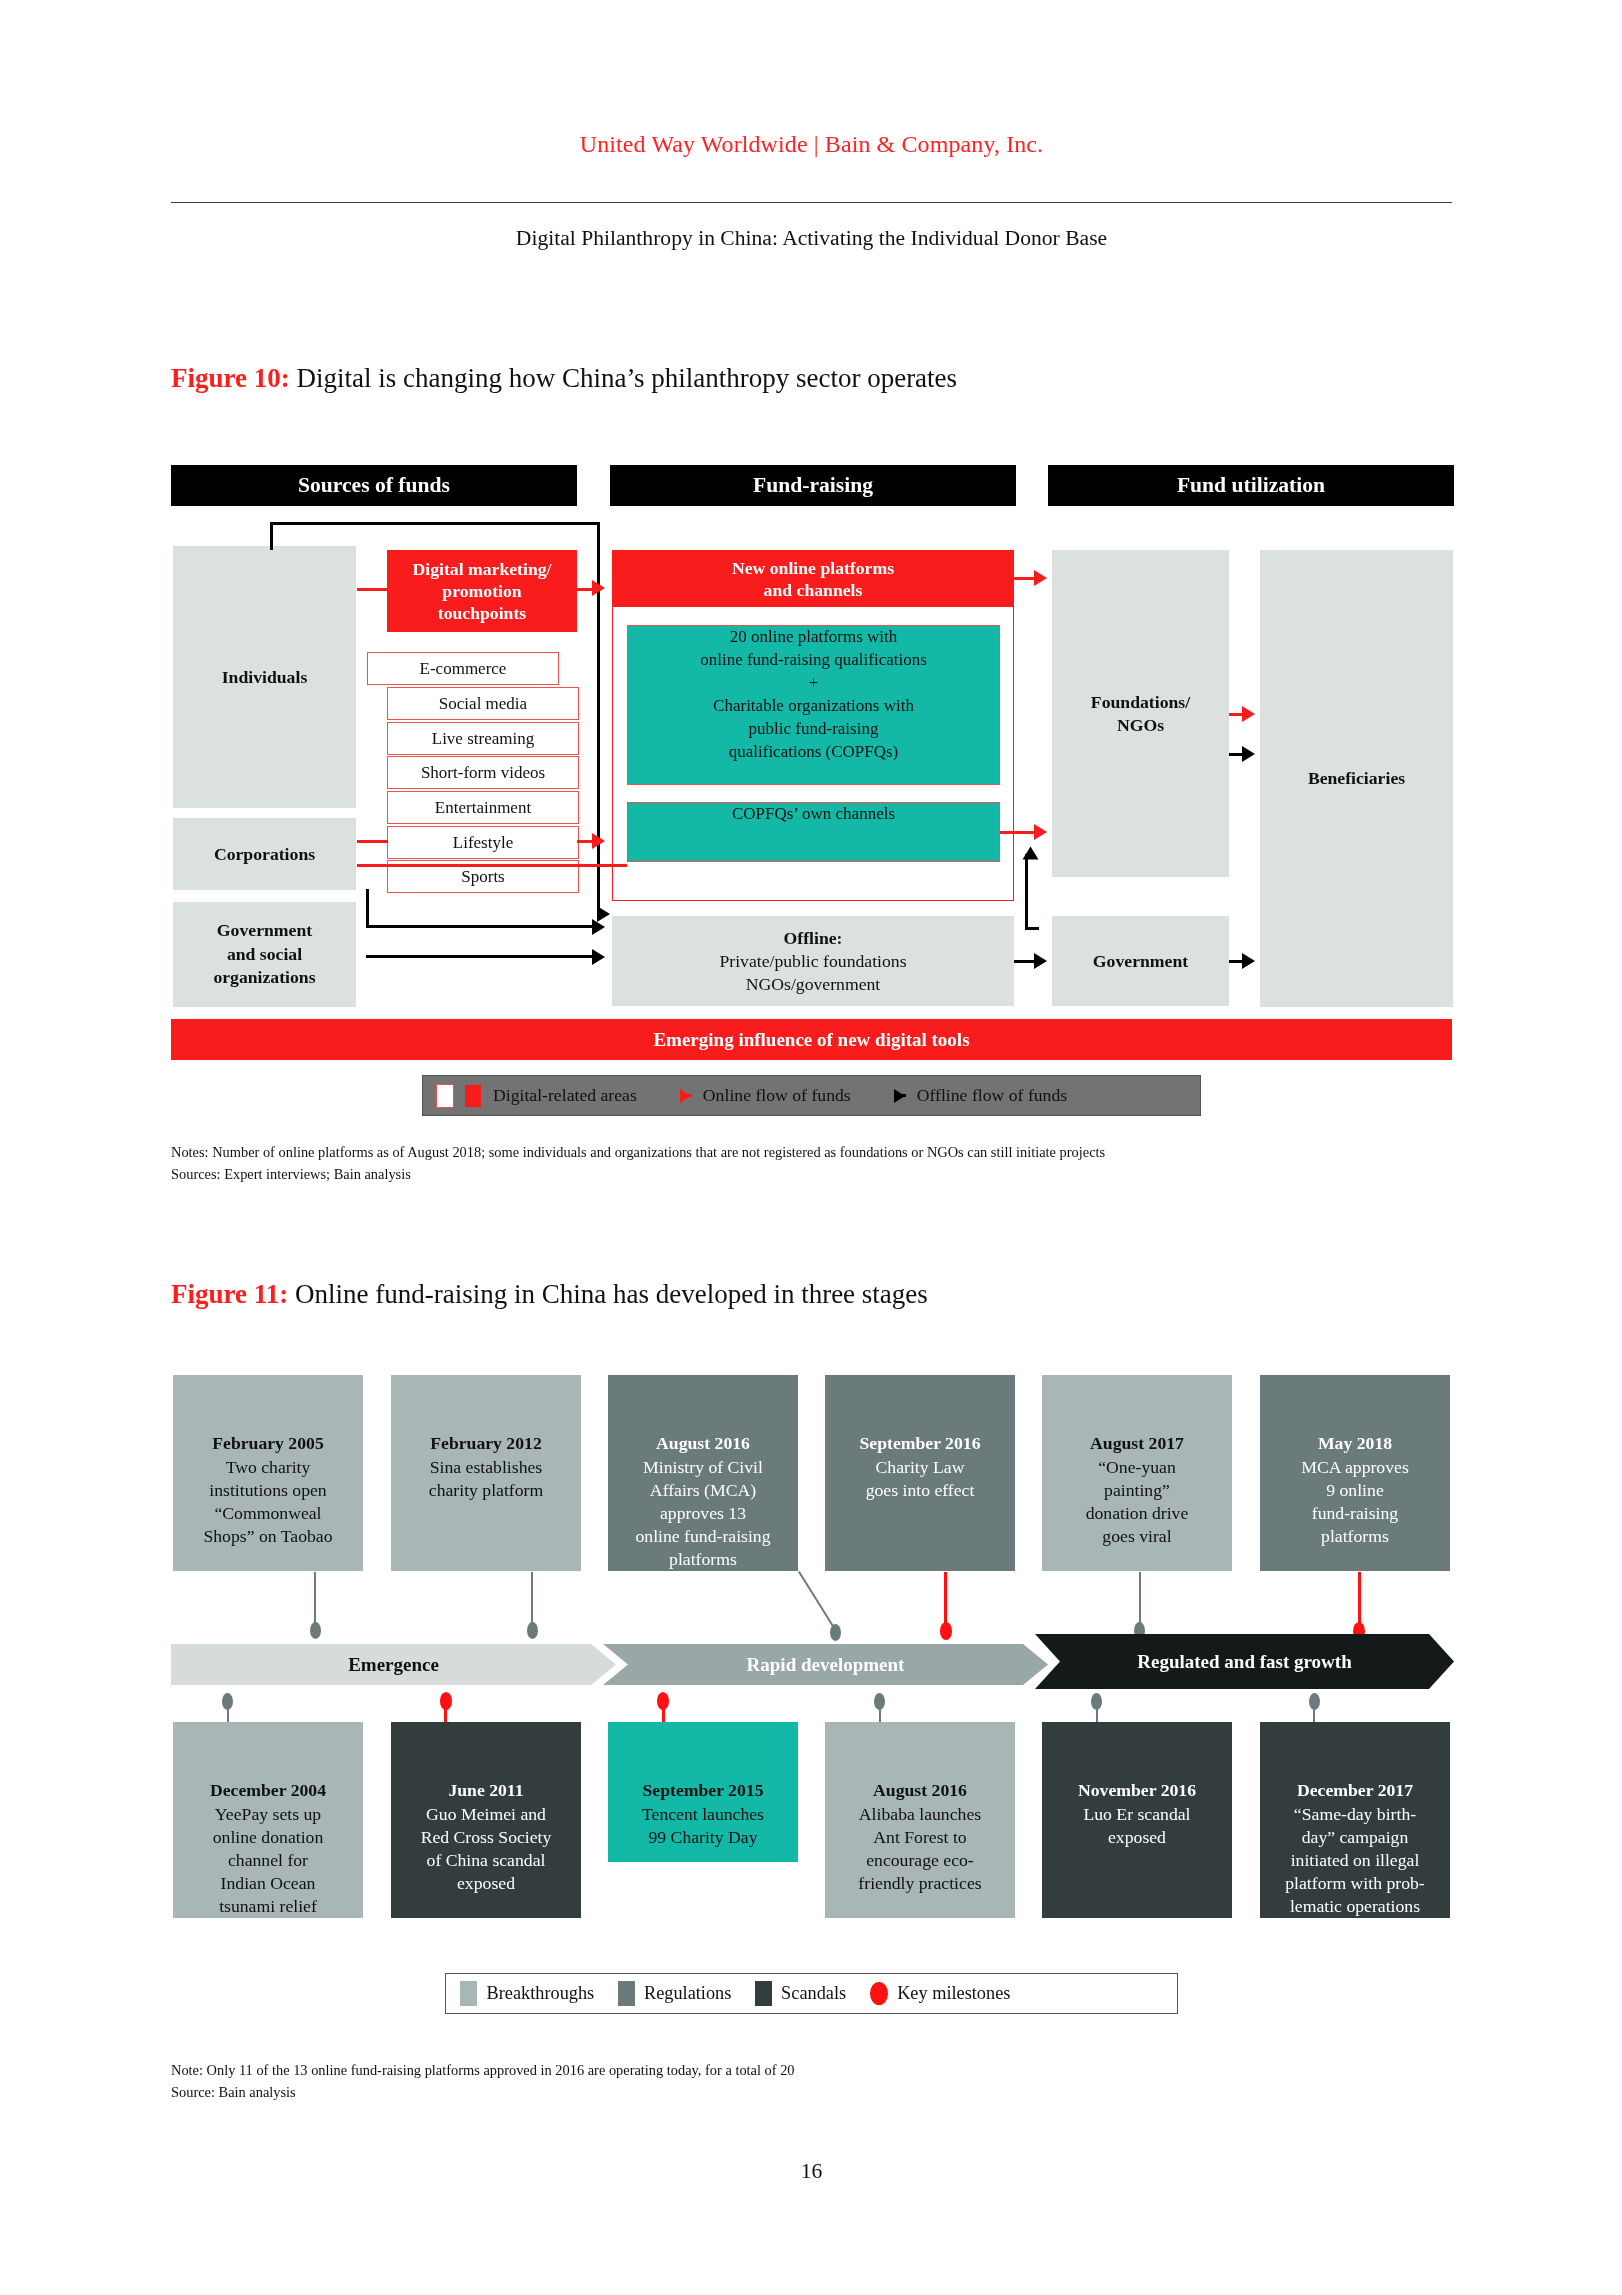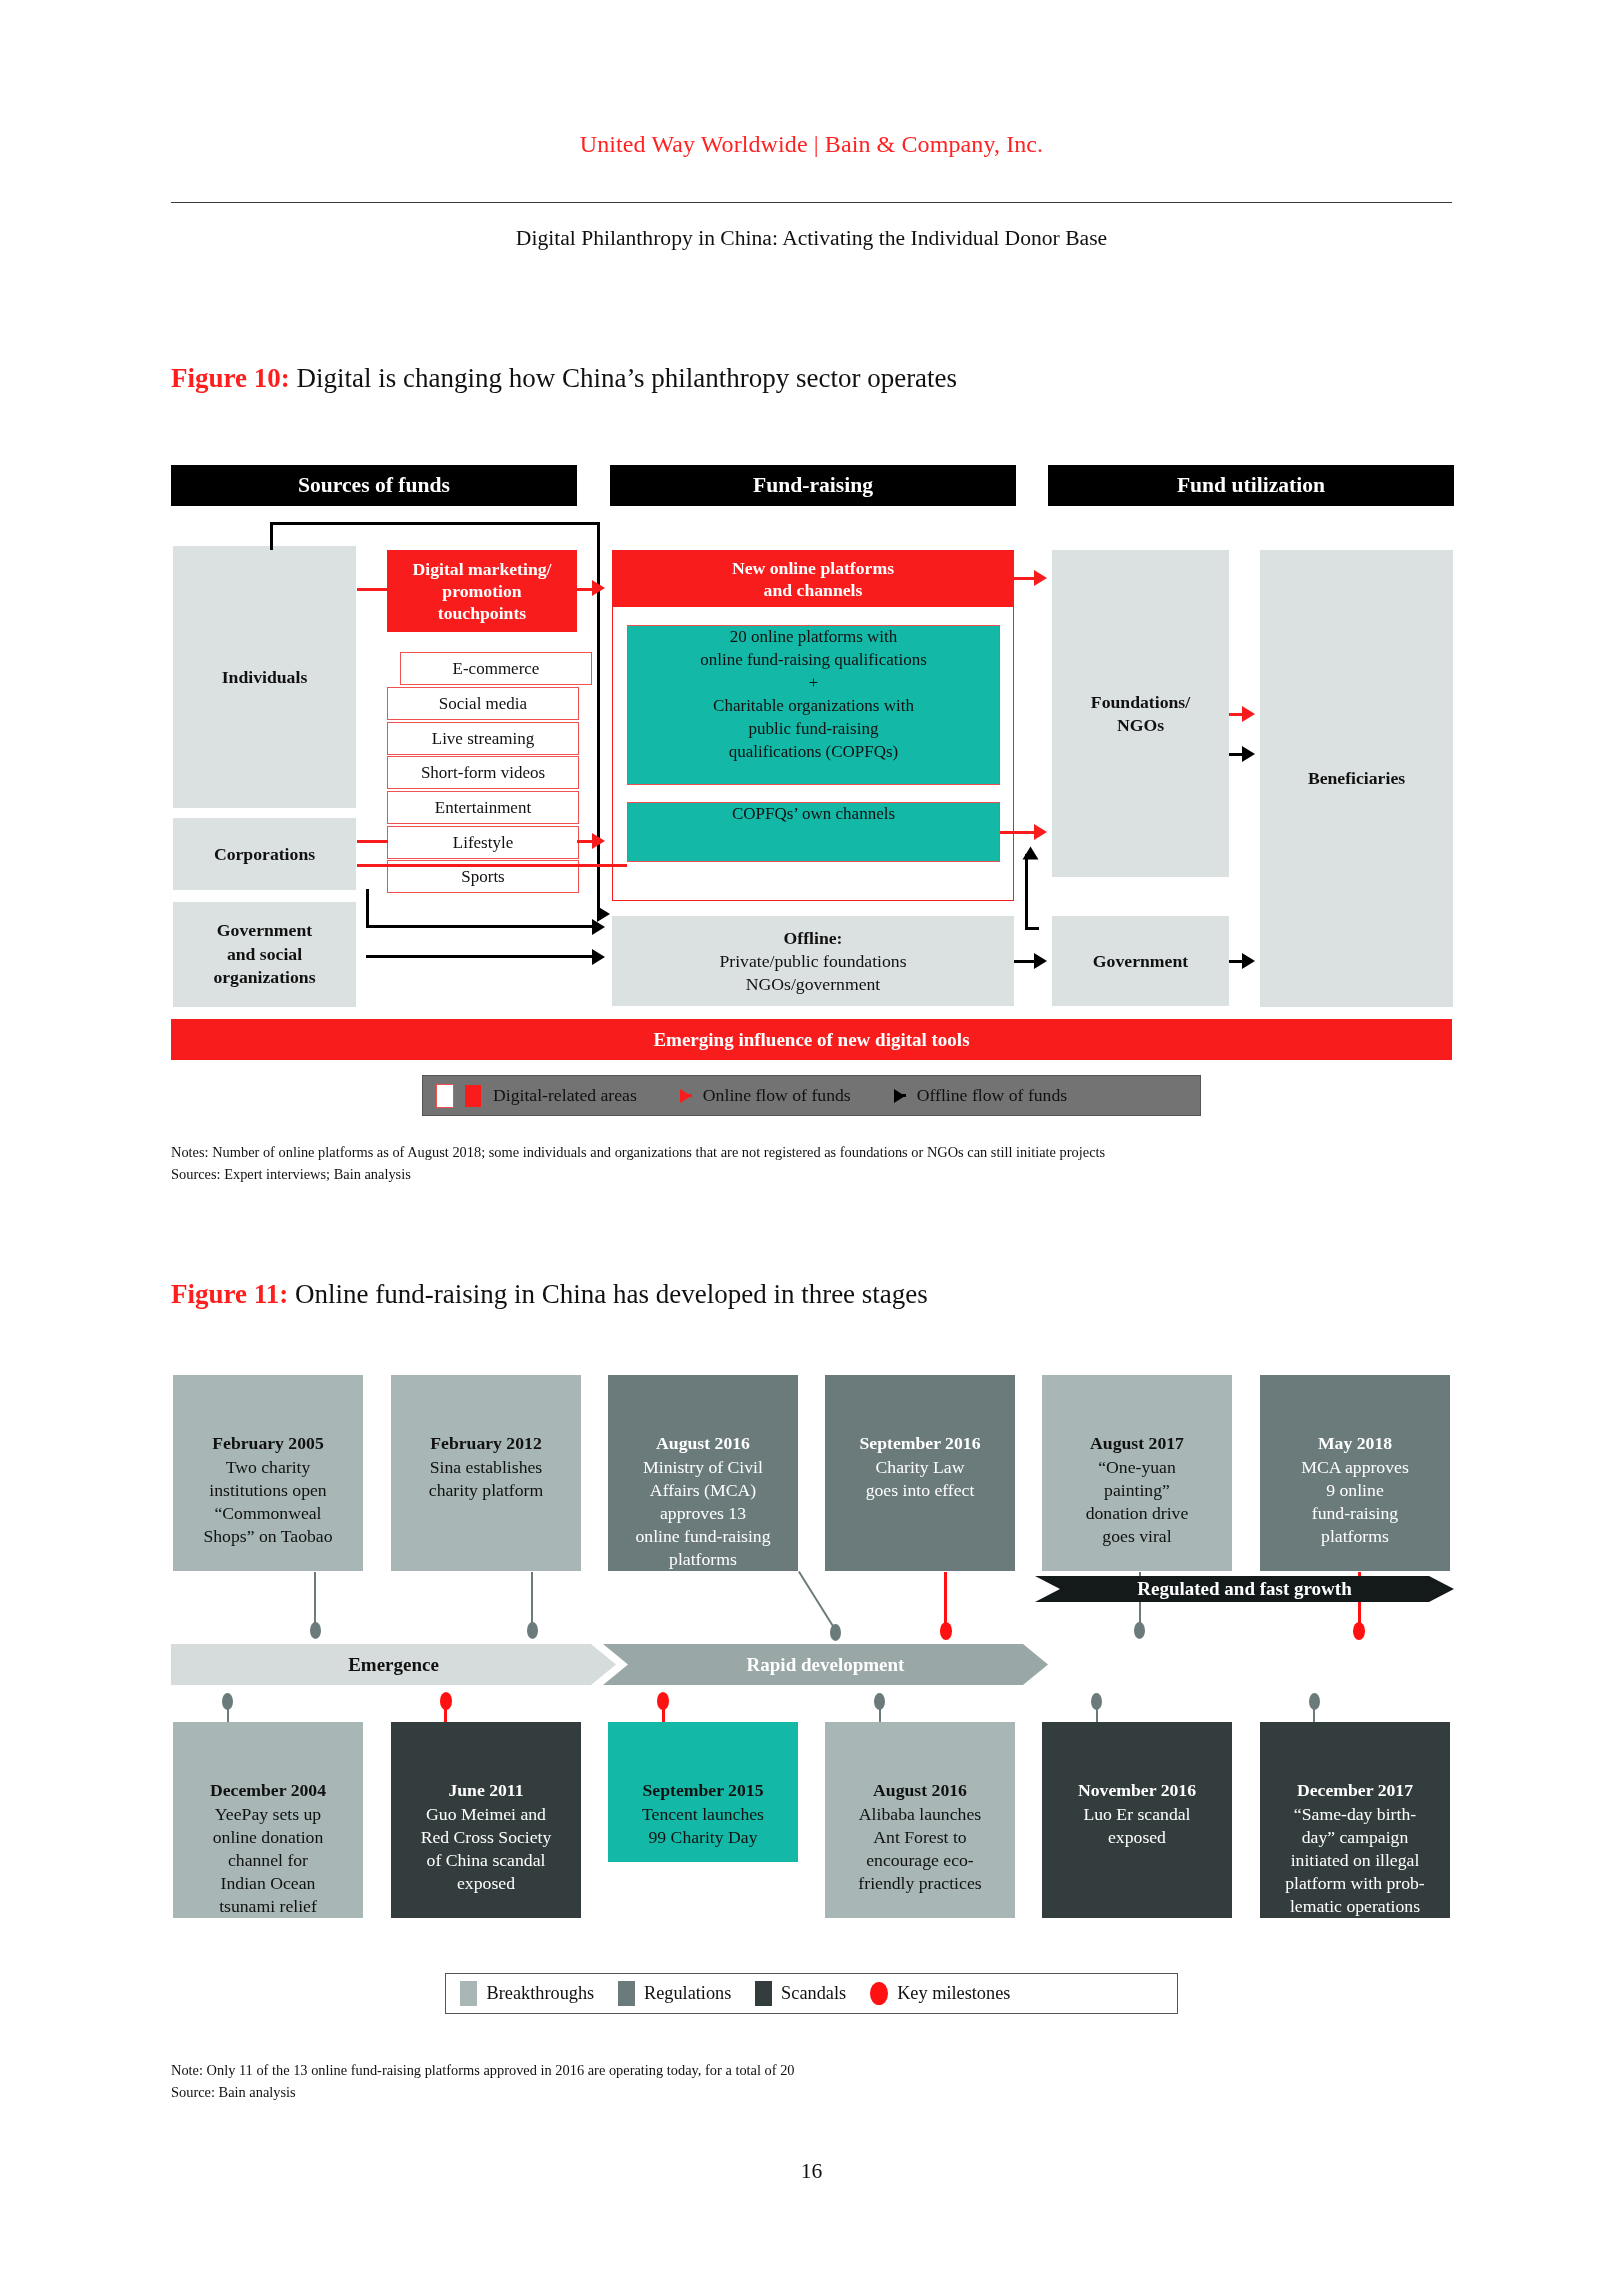--- a/index.html
+++ b/index.html
@@ -140,21 +140,21 @@
 
   <div class="graybox" style="left:173px;top:546px;width:183px;height:262px;">Individuals</div>
   <div class="graybox" style="left:173px;top:818px;width:183px;height:72px;">Corporations</div>
   <div class="graybox" style="left:173px;top:902px;width:183px;height:105px;line-height:1.35;">
     <span>Government<br>and social<br>organizations</span>
   </div>
 
   <div class="redbox" style="left:387px;top:550px;width:190px;height:82px;">
     <span>Digital marketing/<br>promotion<br>touchpoints</span>
   </div>
-  <div class="touch-item" style="left:400px;top:652px;width:190px;height:31px;">E-commerce</div>
+  <div class="touch-item" style="left:367px;top:652px;width:190px;height:31px;">E-commerce</div>
   <div class="touch-item" style="left:387px;top:687px;width:190px;height:31px;">Social media</div>
   <div class="touch-item" style="left:387px;top:722px;width:190px;height:31px;">Live streaming</div>
   <div class="touch-item" style="left:387px;top:756px;width:190px;height:31px;">Short-form videos</div>
   <div class="touch-item" style="left:387px;top:791px;width:190px;height:31px;">Entertainment</div>
   <div class="touch-item" style="left:387px;top:826px;width:190px;height:31px;">Lifestyle</div>
   <div class="touch-item" style="left:387px;top:860px;width:190px;height:31px;">Sports</div>
 
   <div class="redbox" style="left:612px;top:550px;width:402px;height:58px;">
     <span>New online platforms<br>and channels</span>
   </div>
@@ -281,21 +281,21 @@
   <div class="dot-red" style="left:940px;top:1622px;"></div>
   <div class="stem" style="left:1139px;top:1572px;height:58px;"></div>
   <div class="dot" style="left:1134px;top:1622px;"></div>
   <div class="stem-red" style="left:1358px;top:1572px;height:58px;"></div>
   <div class="dot-red" style="left:1353px;top:1622px;"></div>
 
   <div class="stage" style="left:171px;top:1644px;width:445px;height:41px;background:#d6dcdc;color:#111;
        clip-path:polygon(0 0, calc(100% - 25px) 0, 100% 50%, calc(100% - 25px) 100%, 0 100%);">Emergence</div>
   <div class="stage" style="left:603px;top:1644px;width:445px;height:41px;background:#9aa7a7;color:#fff;
        clip-path:polygon(0 0, calc(100% - 25px) 0, 100% 50%, calc(100% - 25px) 100%, 0 100%, 25px 50%);">Rapid development</div>
-  <div class="stage" style="left:1035px;top:1576px;width:419px;height:26px;background:#141a1a;color:#fff;
+  <div class="stage" style="left:1035px;top:1634px;width:419px;height:55px;background:#141a1a;color:#fff;
        clip-path:polygon(0 0, calc(100% - 25px) 0, 100% 50%, calc(100% - 25px) 100%, 0 100%, 25px 50%);">Regulated and fast growth</div>
 
   <div class="dot" style="left:222px;top:1693px;"></div>
   <div class="stem" style="left:227px;top:1701px;height:69px;"></div>
   <div class="dot-red" style="left:440px;top:1692px;"></div>
   <div class="stem-red" style="left:444px;top:1701px;height:69px;"></div>
   <div class="dot-red" style="left:657px;top:1692px;"></div>
   <div class="stem-red" style="left:662px;top:1701px;height:69px;"></div>
   <div class="dot" style="left:874px;top:1693px;"></div>
   <div class="stem" style="left:879px;top:1701px;height:69px;"></div>

